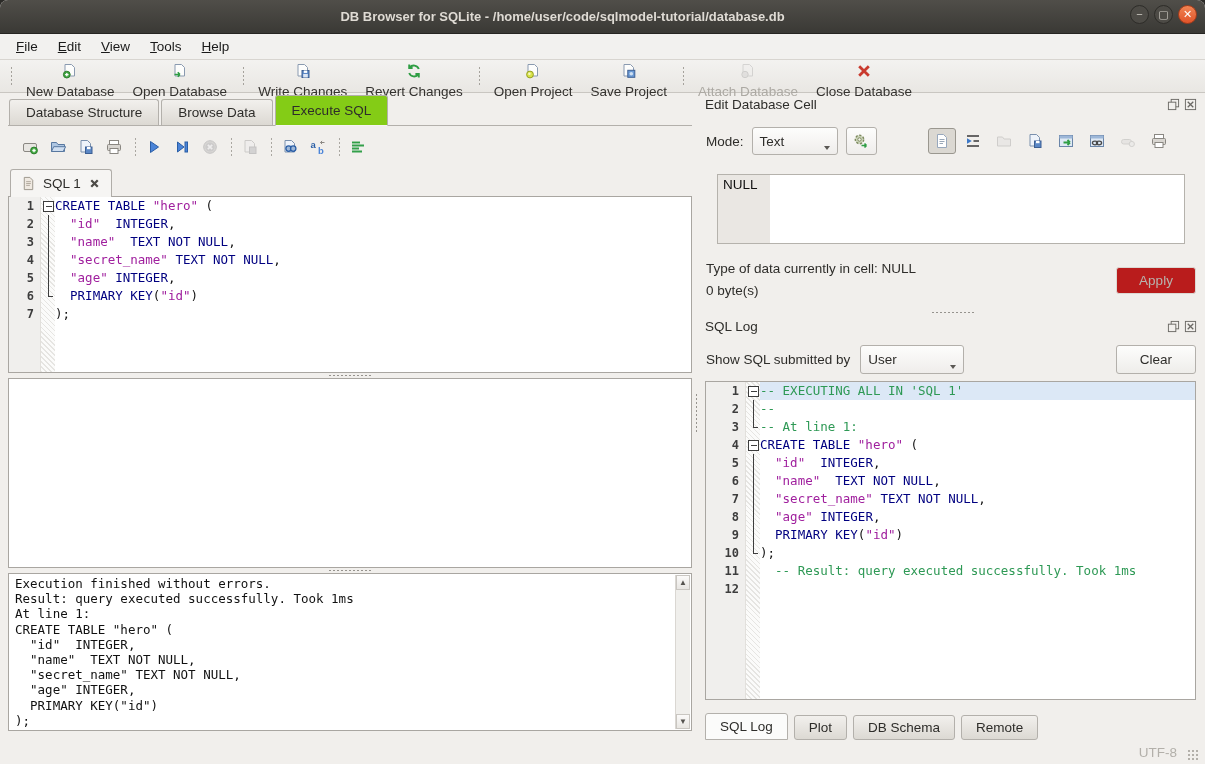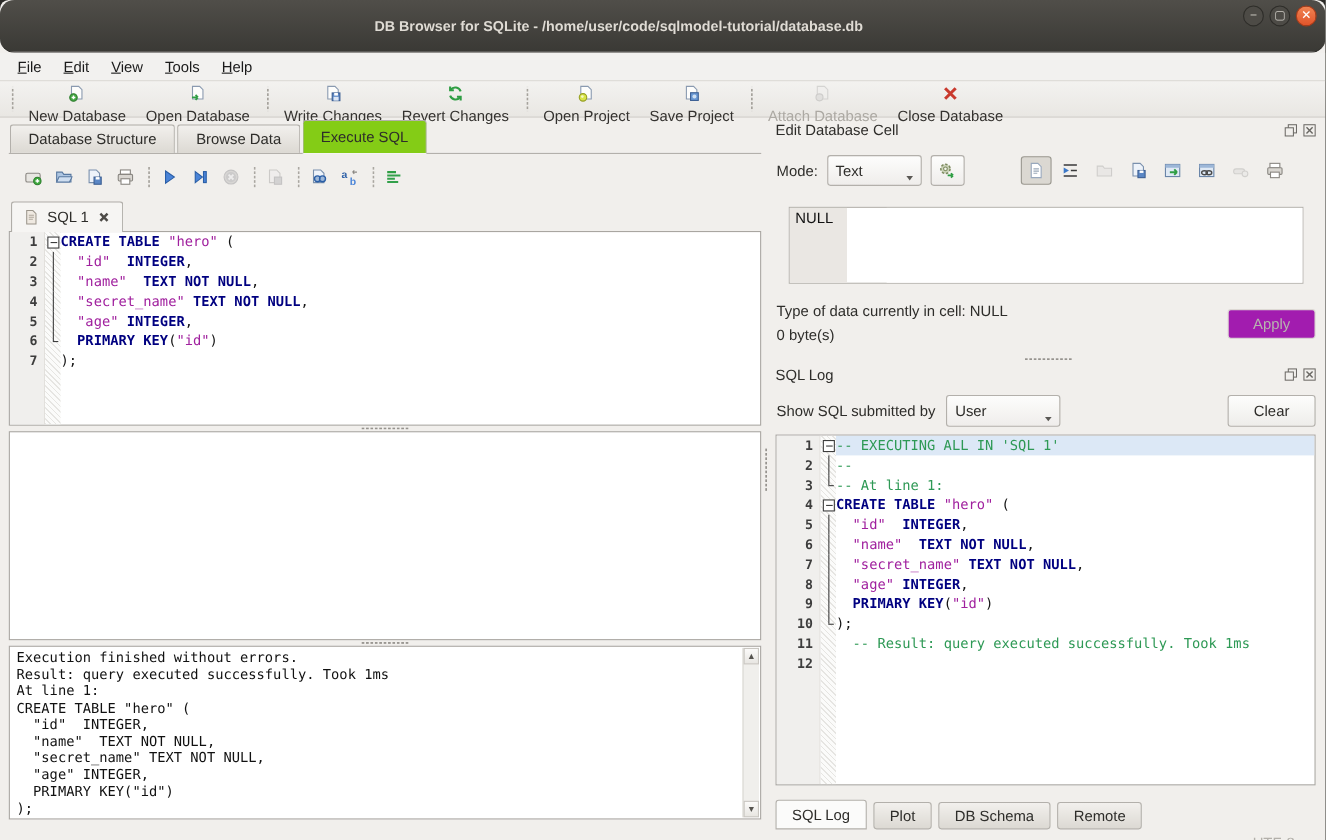--- a/index.html
+++ b/index.html
@@ -1,21 +1,21 @@
 <!DOCTYPE html>
 <html><head>
 <meta charset="utf-8">
 <style>
   * { box-sizing: border-box; }
   html,body { margin:0; padding:0; background:#2b2a27; }
   body { width:1205px; height:764px; font-family:"Liberation Sans","DejaVu Sans",sans-serif; font-size:13.5px; color:#2e2d2a; overflow:hidden; }
   #window { width:1205px; height:764px; border-radius:8px 8px 0 0; overflow:hidden; background:#f1efec; }
 
   
-  #titlebar { height:48px; background:linear-gradient(#504e49,#3a3935); display:flex; align-items:center; position:relative; border-bottom:1px solid #262522;border-radius:13px; }
+  #titlebar { height:34px; background:linear-gradient(#504e49,#3a3935); display:flex; align-items:center; position:relative; border-bottom:1px solid #262522; }
   .win-title { position:absolute; left:0; right:80px; text-align:center; color:#dfdbd4; font-weight:bold; font-size:13px; }
   .win-controls { position:absolute; right:8px; top:5px; display:flex; gap:5px; }
   .win-btn { width:19px; height:19px; border-radius:50%; background:radial-gradient(circle at 50% 35%,#5d5b55,#434publ1 70%); background:#4d4b46; border:1px solid #2e2d29; color:#cfccc5; font-size:11px; line-height:17px; text-align:center; cursor:default; }
   .win-btn.close { background:linear-gradient(#f08453,#e1542a); border-color:#a83c1a; color:#fff; font-weight:bold; }
 
   
   #menubar { height:26px; background:#f2f1ef; border-bottom:1px solid #d8d5d0; display:flex; align-items:center; padding-left:6px; }
   .menu-item { padding:3px 10px; font-size:13.5px; color:#1a1a1a; }
   .ufirst::first-letter { text-decoration:underline; }
 
@@ -55,21 +55,21 @@
 
   
   .code-wrap { position:relative; background:#fff; border:1px solid #a9a6a1; overflow:hidden; font-family:"DejaVu Sans Mono","Liberation Mono",monospace; font-size:12.5px; }
   .code-wrap .gcol { position:absolute; top:0; bottom:0; left:0; background:#f0efed; border-right:1px solid #e2e0dc; }
   .code-wrap .fcol { position:absolute; top:0; bottom:0; background:#fbfbfa; background-image:repeating-linear-gradient(45deg,#e6e5e2 0 1px,transparent 1px 3.5px); }
   .code-line { position:relative; display:flex; height:18px; line-height:18px; white-space:pre; }
   .ln { text-align:right; padding-right:7px; color:#3d3d3d; font-weight:bold; font-size:12px; }
   .fold { flex:0 0 14px; position:relative; }
   .ct { flex:1; }
   .code-line.active .ct { background:#dce8f6; }
-  .tok-kw { color:#000080; font-weight:bold; }
+  .tok-kw { color:#000080; font-weight:normal; }
   .tok-id { color:#a0209e; }
   .tok-cm { color:#2e9955; }
   .tok-pl { color:#141414; }
   .fold-start::before { content:""; position:absolute; left:2px; top:4px; width:9px; height:9px; border:1px solid #3d3d3d; background:#fff; }
   .fold-start::after { content:""; position:absolute; left:4.5px; top:8.5px; width:6px; height:1px; background:#3d3d3d; }
   .fold-mid::before { content:""; position:absolute; left:7px; top:0; bottom:0; width:1px; background:#3d3d3d; }
   .fold-end::before { content:""; position:absolute; left:7px; top:0; height:9px; width:1px; background:#3d3d3d; }
   .fold-end::after { content:""; position:absolute; left:7px; top:9px; width:5px; height:1px; background:#3d3d3d; }
 
   #code-editor { height:177px; margin-top:-1px; }
@@ -90,21 +90,21 @@
   #mode-row { position:absolute; top:34px; left:6px; display:flex; align-items:center; }
   .select { display:flex; align-items:center; justify-content:space-between; padding:0 7px; background:linear-gradient(#fdfdfc,#efedeb); border:1px solid #b3b0ab; border-radius:3px; height:28px; font-size:13.5px; }
   #mode-select { width:86px; margin-left:8px; }
   #gear-btn { width:31px; height:28px; margin-left:8px; border:1px solid #b3b0ab; border-radius:3px; background:linear-gradient(#fdfdfc,#efedeb); display:flex; align-items:center; justify-content:center; }
   #cell-icons { position:absolute; left:228px; top:35px; display:flex; gap:3px; }
   #cell-editor { position:absolute; top:81px; left:17px; width:468px; height:70px; background:#fff; border:1px solid #b5b2ac; display:flex;gap:36px; }
   #cell-gutter { width:52px; background:#eae7e3; padding:2px 0 0 5px; font-size:13.5px; color:#111; }
   #type-info { position:absolute; top:168px; left:6px; }
   #byte-info { position:absolute; top:190px; left:6px; }
   .btn { display:flex; align-items:center; justify-content:center; background:linear-gradient(#fdfdfc,#eeedea); border:1px solid #b3b0ab; border-radius:3px; font-size:13.5px; color:#2e2d2a; }
-  #apply-btn { position:absolute; top:174px; right:9px; width:80px; height:27px; background:#a21caf; border-color:#dcd8d3; color:#b7b4ae; }
+  #apply-btn { position:absolute; top:174px; right:9px; width:80px; height:27px; background:#b91c1c; border-color:#dcd8d3; color:#b7b4ae; }
   #dock-split { position:absolute; top:218px; left:0; right:0; }
   #dock-split .grip-h { position:absolute; left:50%; margin-left:-22px; width:44px; height:3px; background-image:radial-gradient(circle,#96938e 0.9px,transparent 1.1px); background-size:4px 3px; }
   #log-title { top:226px; }
   #filter-row { position:absolute; top:252px; left:6px; right:9px; height:29px; display:flex; align-items:center; }
   #user-select { width:104px; margin-left:10px; height:29px; }
   #clear-btn { position:absolute; right:0; width:80px; height:29px;text-align:right; }
   #log-editor { position:absolute; top:288px; left:5px; right:9px; height:319px; }
   #bottom-tabs { position:absolute; top:619px; left:5px; height:28px; display:flex; align-items:flex-end; }
   .btab { height:25px; padding:0 14px; display:flex; align-items:center; background:linear-gradient(#f2f0ed,#dcd9d3); border:1px solid #b3b0ab; border-radius:3px; margin-right:6px; font-size:13.5px; }
   .btab.active { height:27px; background:#fbfbfa; border-radius:3px 3px 0 0; }

